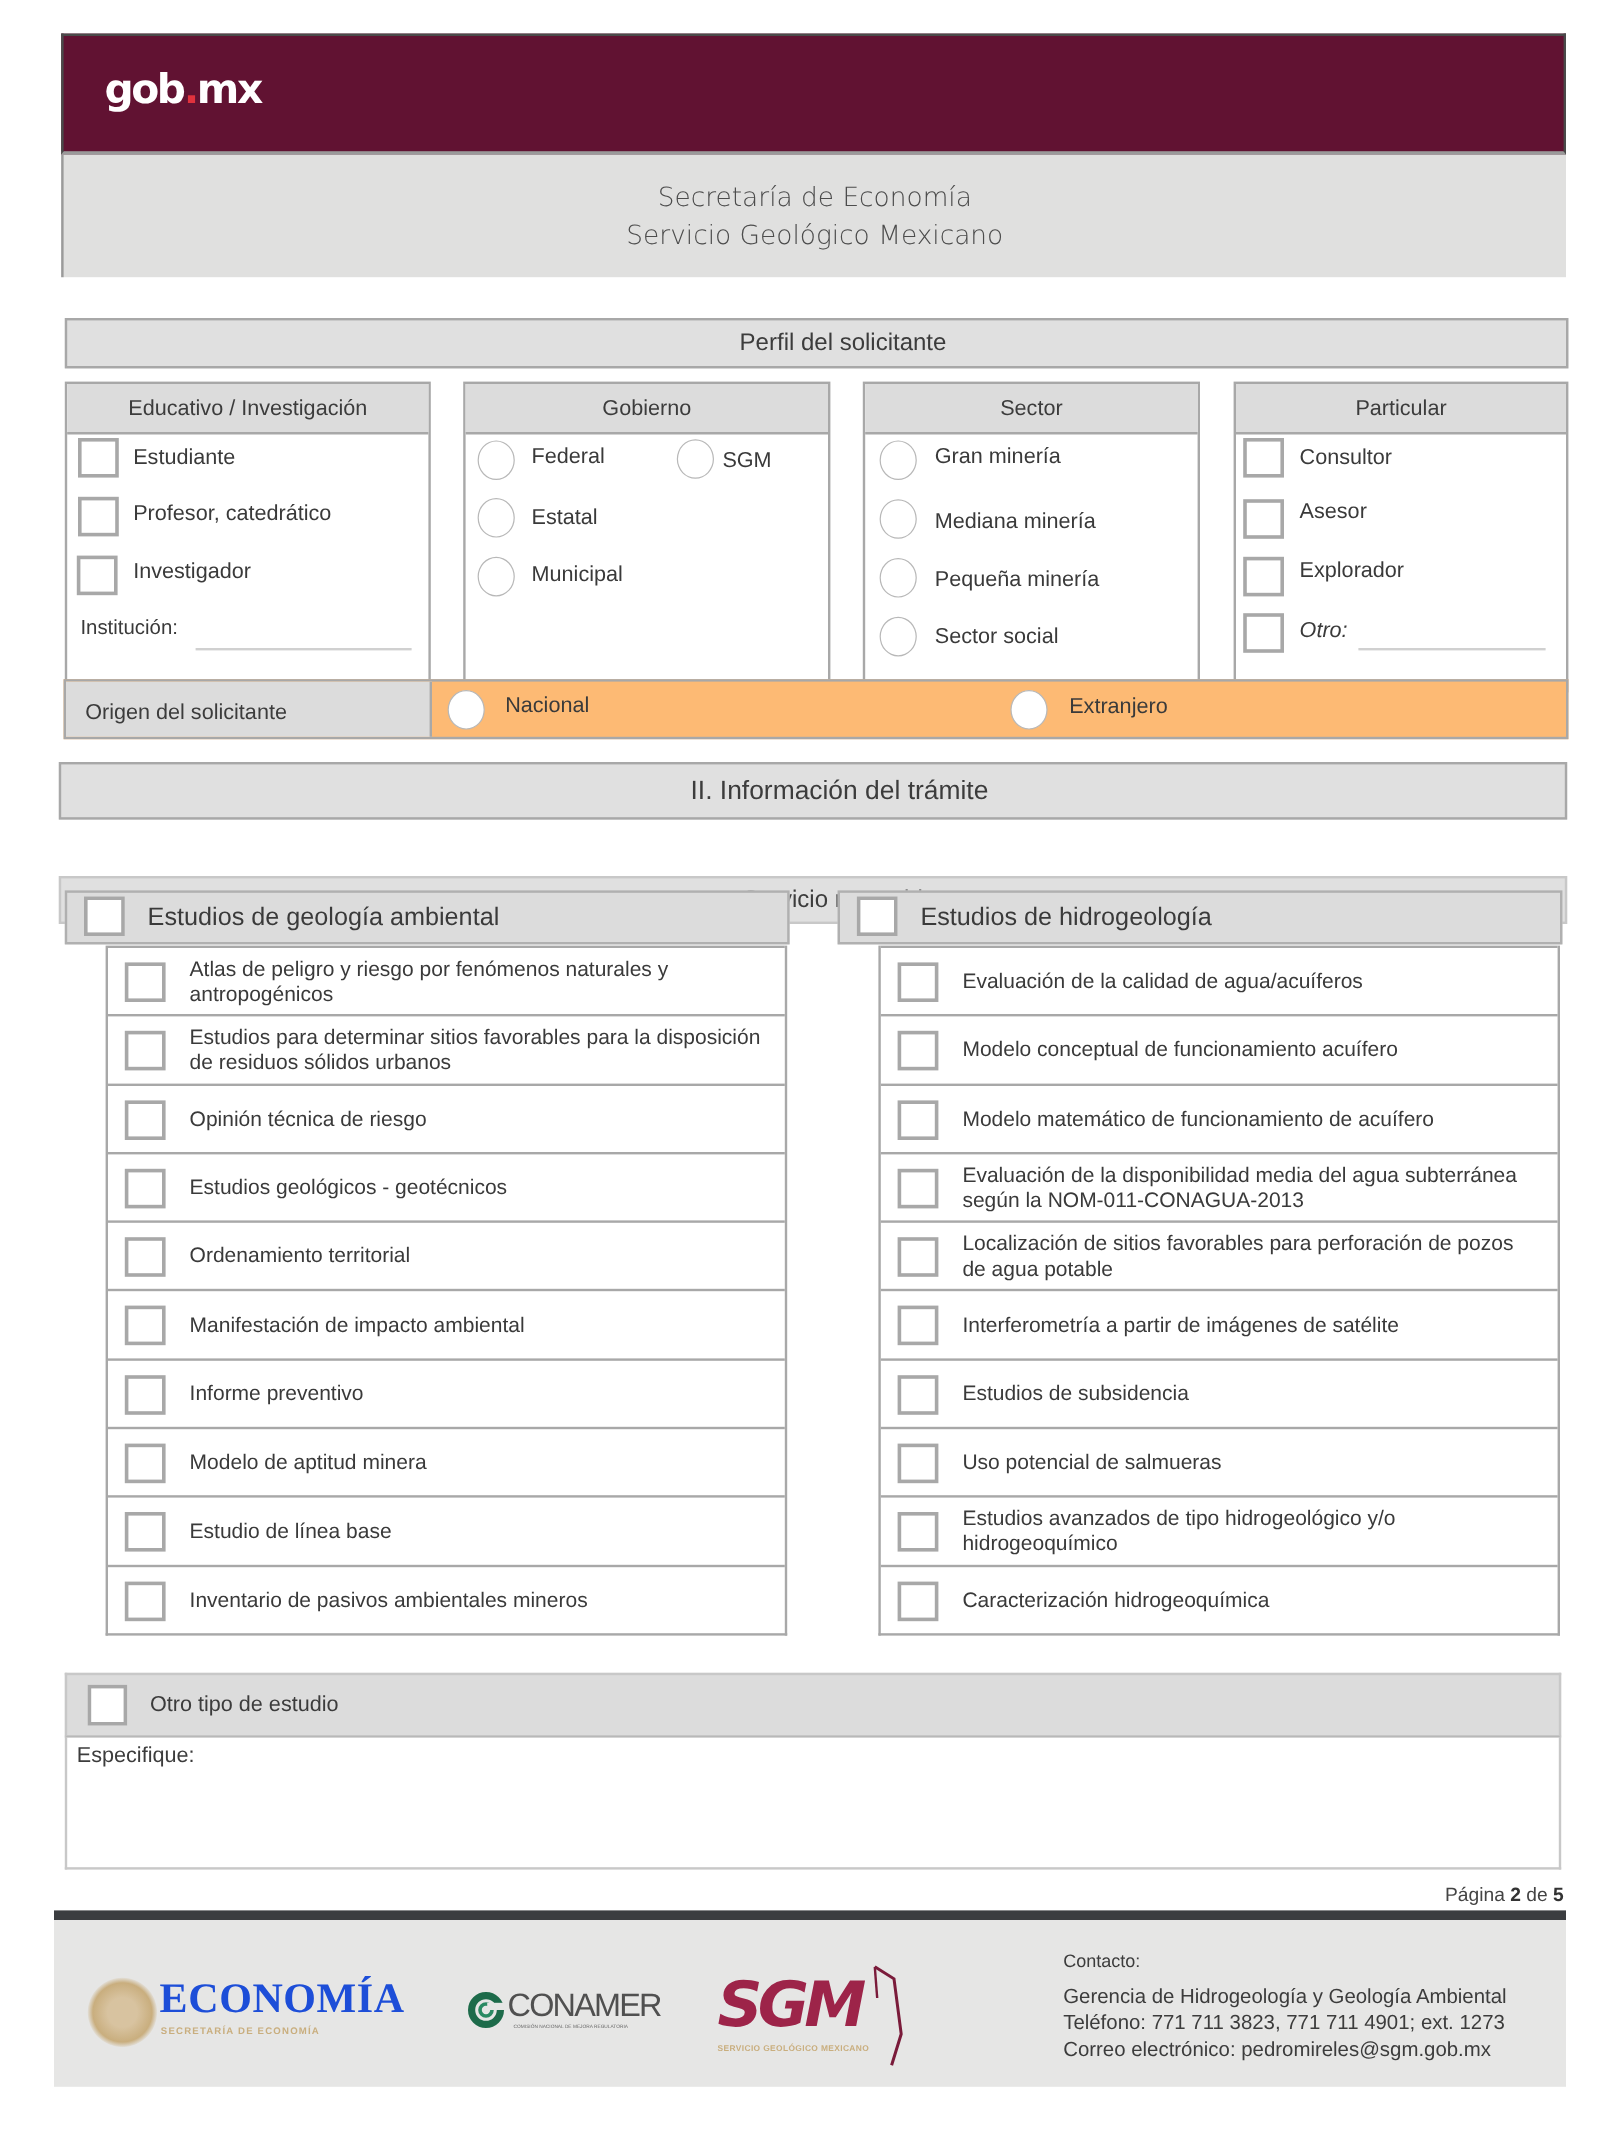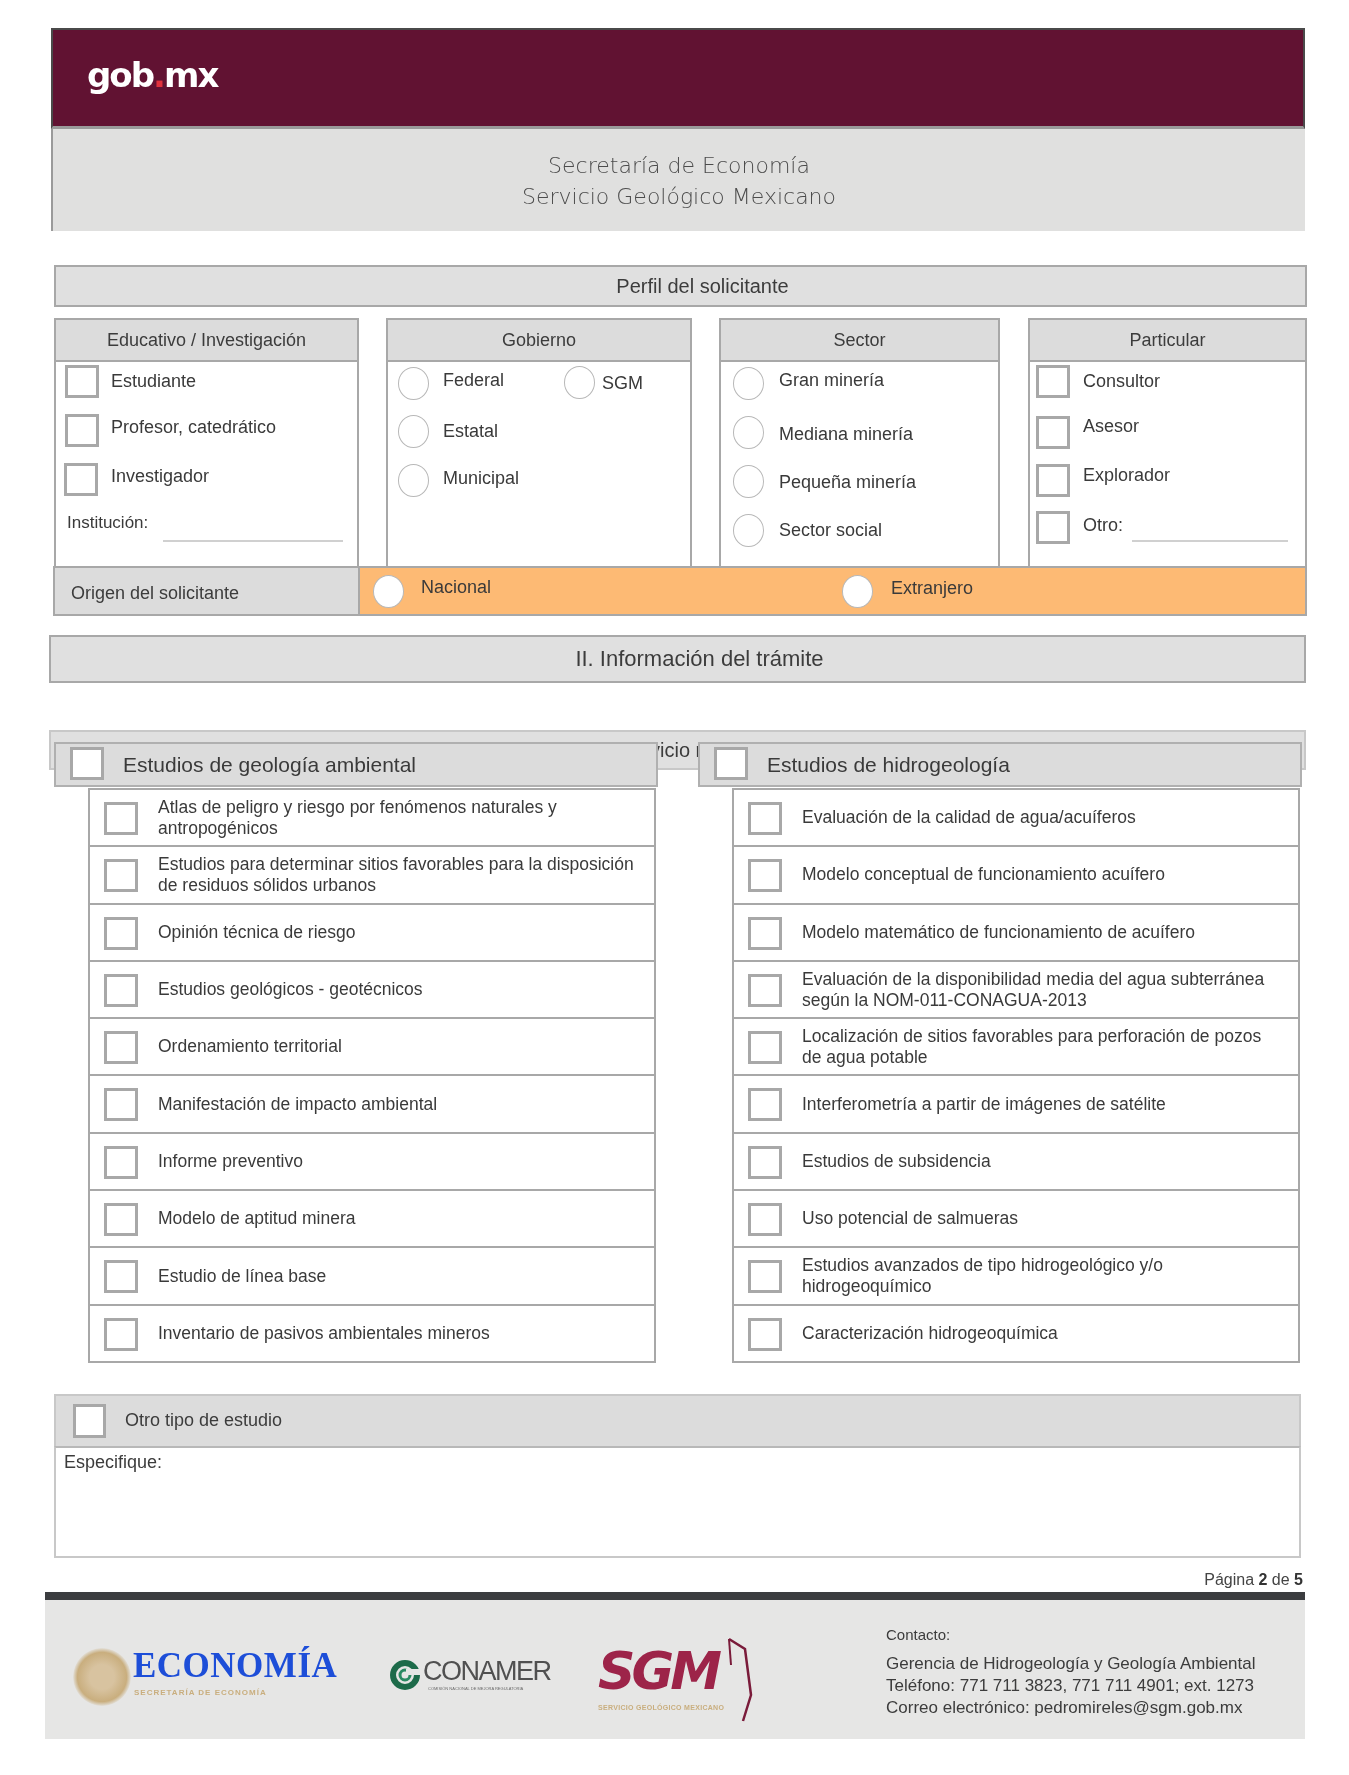--- a/index.html
+++ b/index.html
@@ -117,21 +117,21 @@
 
 <div class="abs col" style="left:1028px;width:279px;">
   <div class="col-head">Particular</div>
   <div class="cb" style="left:6px;top:45px;"></div>
   <div class="opt" style="left:53px;top:51px;">Consultor</div>
   <div class="cb" style="left:6px;top:96px;"></div>
   <div class="opt" style="left:53px;top:96px;">Asesor</div>
   <div class="cb" style="left:6px;top:144px;"></div>
   <div class="opt" style="left:53px;top:145px;">Explorador</div>
   <div class="cb" style="left:6px;top:191px;"></div>
-  <div class="opt" style="left:53px;top:195px;">Otro:</div>
+  <div class="opt" style="left:53px;top:195px;font-style:italic;">Otro:</div>
   <div class="line" style="left:102px;top:220px;width:156px;"></div>
 </div>
 
 <div class="abs origin">
   <div class="origin-label">Origen del solicitante</div>
   <div class="rb" style="left:318px;top:7px;"></div>
   <div class="opt" style="left:366px;top:9px;">Nacional</div>
   <div class="rb" style="left:787px;top:7px;"></div>
   <div class="opt" style="left:836px;top:10px;">Extranjero</div>
 </div>

